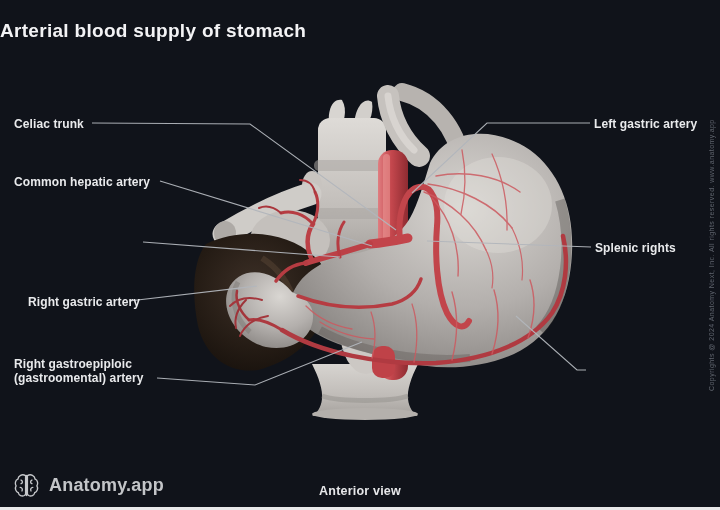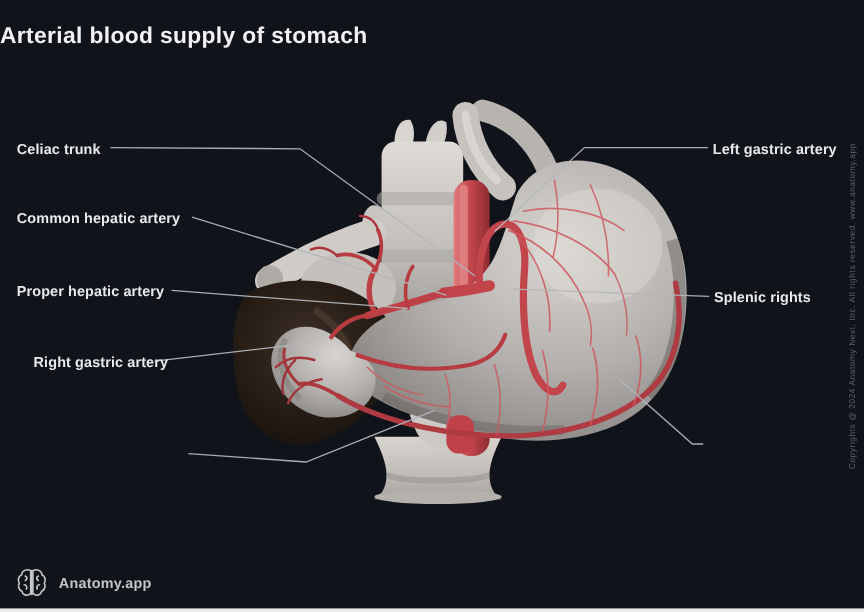--- a/index.html
+++ b/index.html
@@ -11,21 +11,21 @@
     position:absolute;top:20px;left:0;right:0;text-align:left;
     font-size:19px;font-weight:700;color:#f3f3f5;letter-spacing:.3px;
   }
   .illustration{position:absolute;left:0;top:0;}
   .label{
     position:absolute;font-size:12px;font-weight:600;color:#e9eaec;
     line-height:14px;letter-spacing:.1px;
   }
   .footer-brand{
     position:absolute;left:12px;bottom:10px;display:flex;align-items:center;gap:8px;
-    color:#c3c5c8;font-size:12px;font-weight:600;letter-spacing:.2px;
+    color:#c3c5c8;font-size:18px;font-weight:600;letter-spacing:.2px;
   }
   .view-label{
     position:absolute;bottom:12px;left:0;right:0;text-align:center;
     font-size:12.5px;font-weight:600;color:#e6e7e9;letter-spacing:.2px;
   }
   .copyright{
     position:absolute;right:3px;top:62px;height:386px;width:12px;
     display:flex;align-items:center;justify-content:center;
     writing-mode:vertical-rl;transform:rotate(180deg);
     font-size:7px;color:#5f646d;letter-spacing:.45px;white-space:nowrap;
@@ -167,39 +167,40 @@
       <polyline points="590,123 487,123 412,193"></polyline>
       <polyline points="591,247 427,241"></polyline>
       <polyline points="586,370 577,370 516,316"></polyline>
     </g>
   </svg>
 
   <div class="title">Arterial blood supply of stomach</div>
 
   <div class="label" style="left:14px;top:117px;">Celiac trunk</div>
   <div class="label" style="left:14px;top:175px;">Common hepatic artery</div>
-  <div class="label" style="left:14px;top:236px;">Proper hepatic artery</div>
   <div class="label" style="left:13px;top:295px;padding-left:15px;">Right gastric artery</div>
+  <div class="label" style="left:14px;top:357px;width:152px;">Right gastroepiploic (gastroomental) artery</div>
 
   <div class="label" style="left:594px;top:117px;">Left gastric artery</div>
   <div class="label" style="left:595px;top:241px;">Splenic rights</div>
 
   <div class="footer-brand">
     <span style="display:inline-flex;">
       <svg width="29" height="29" viewBox="0 0 32 32" fill="none" stroke="#c6c8cb" stroke-width="1.5" stroke-linecap="round">
         <path d="M15,5 C11,3 7,5 6.5,9 C3.5,10 3,14 4.5,16.5 C3,19 4,23 7,24 C7.5,27 11,28.5 13.5,27 L15,26 Z"></path>
         <path d="M17,5 C21,3 25,5 25.5,9 C28.5,10 29,14 27.5,16.5 C29,19 28,23 25,24 C24.5,27 21,28.5 18.5,27 L17,26 Z"></path>
         <path d="M16,5 L16,27"></path>
         <path d="M10,10 C12,11 12,13 10,14"></path>
         <path d="M22,10 C20,11 20,13 22,14"></path>
         <path d="M9,18 C11,18 12,20 11,22"></path>
         <path d="M23,18 C21,18 20,20 21,22"></path>
       </svg>
     </span>
     <span>Anatomy.app</span>
   </div>
 
+  <div class="view-label">Anterior view</div>
 
   <div class="copyright">Copyrights @ 2024 Anatomy Next, Inc. All rights reserved. www.anatomy.app</div>
 
   <div class="bottom-strip"></div>
 
 </div>
 
 </body></html>

